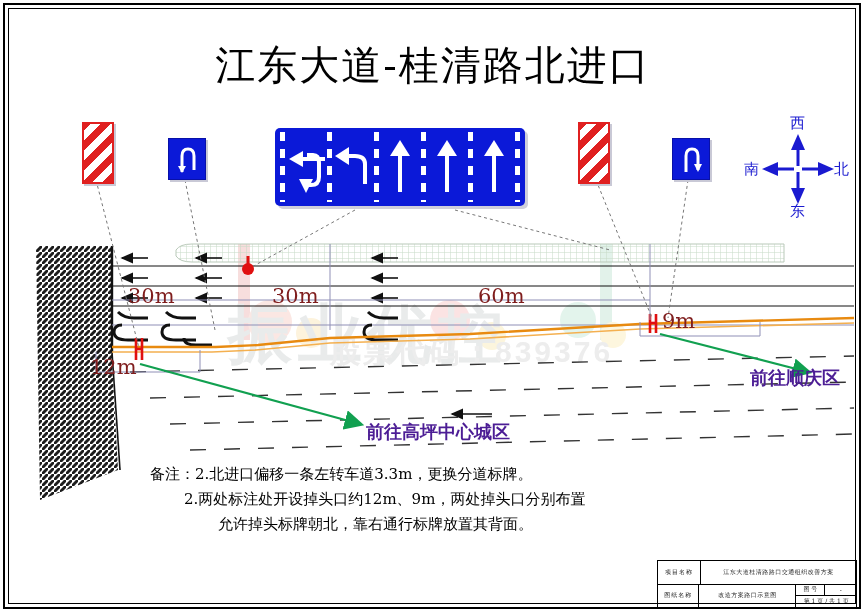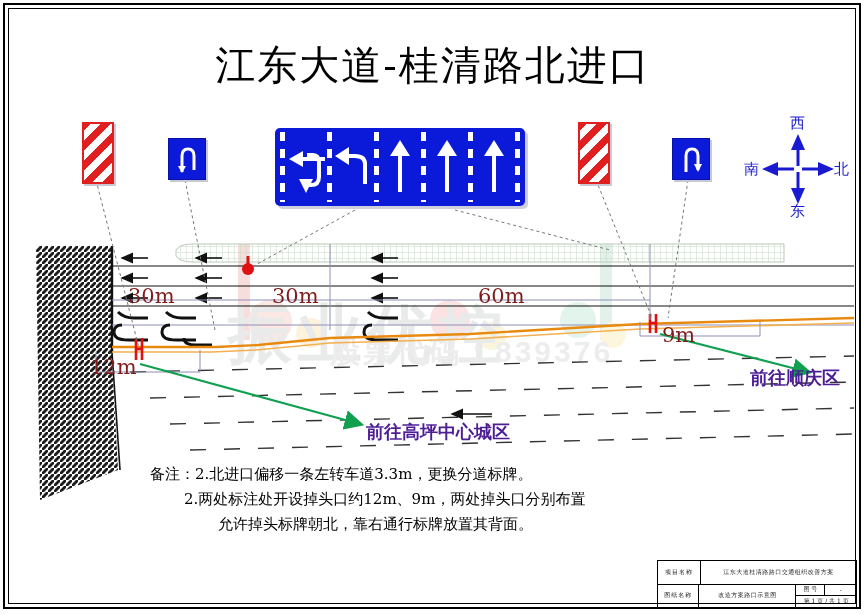--- a/index.html
+++ b/index.html
@@ -370,21 +370,21 @@
     <span class="cmp-label" style="left:42px;top:-4px">西</span>
     <span class="cmp-label" style="left:86px;top:42px">北</span>
     <span class="cmp-label" style="left:42px;top:84px">东</span>
     <span class="cmp-label" style="left:-4px;top:42px">南</span>
   </div>
 
   <span class="dim" style="left:128px;top:284px">30m</span>
   <span class="dim" style="left:272px;top:284px">30m</span>
   <span class="dim" style="left:478px;top:284px">60m</span>
   <span class="dim" style="left:90px;top:355px">12m</span>
-  <span class="dim" style="left:662px;top:323px">9m</span>
+  <span class="dim" style="left:662px;top:309px">9m</span>
 
   <span class="dest" style="left:366px;top:420px">前往高坪中心城区</span>
   <span class="dest" style="left:750px;top:366px">前往顺庆区</span>
 
   <div id="notes">
     <div>备注：2.北进口偏移一条左转车道3.3m，更换分道标牌。</div>
     <div class="note-l2">2.两处标注处开设掉头口约12m、9m，两处掉头口分别布置</div>
     <div class="note-l3">允许掉头标牌朝北，靠右通行标牌放置其背面。</div>
   </div>
 

